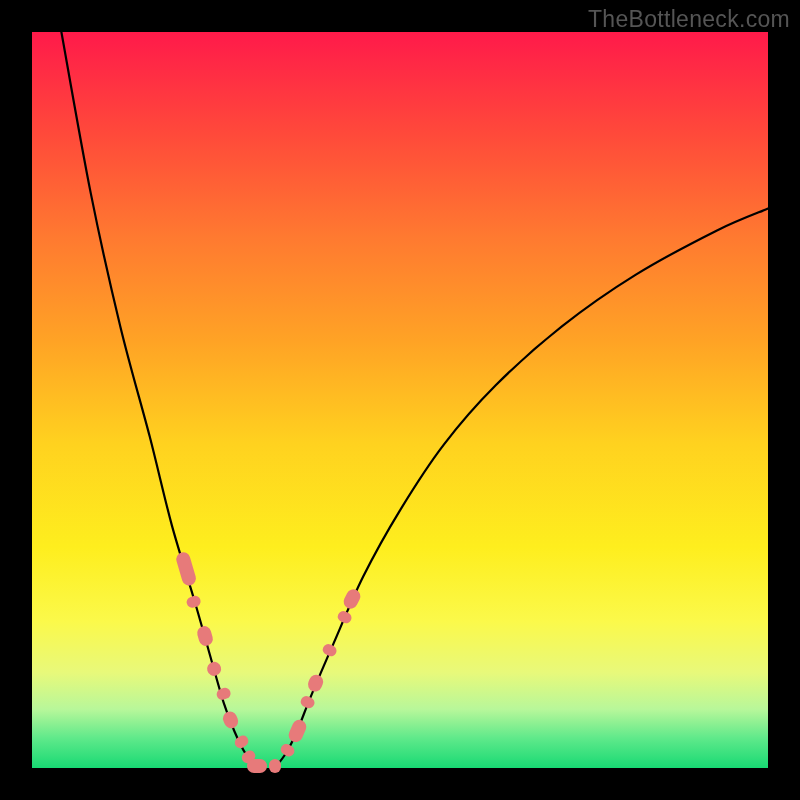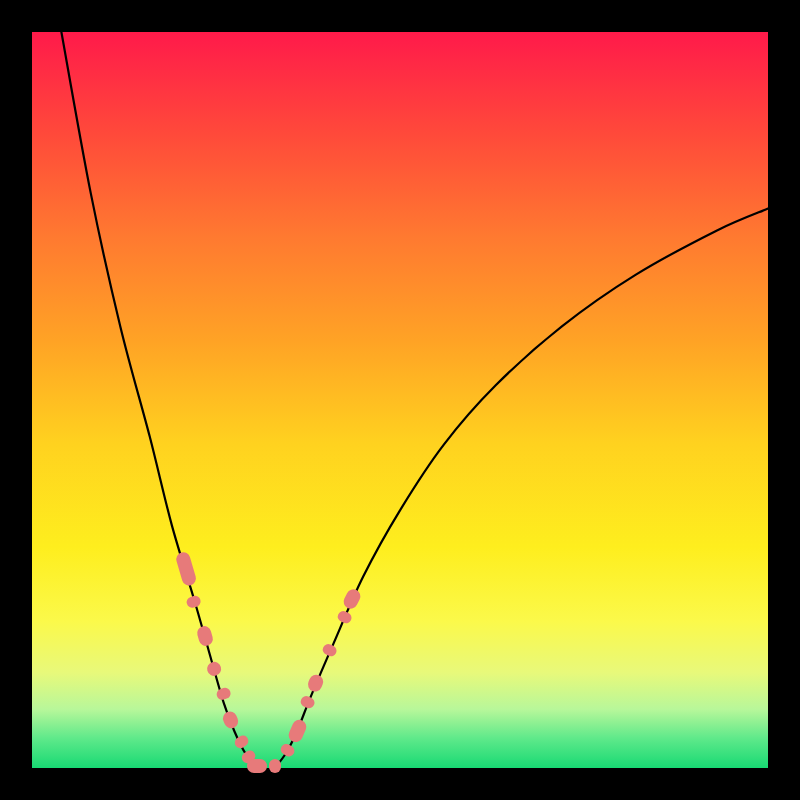--- a/index.html
+++ b/index.html
@@ -61,20 +61,21 @@
     position: absolute;
     background: #e77a7a;
     border-radius: 10px;
   }
 </style>
 </head>
 <body>
 
 <div class="frame">
 
+  <div class="watermark">TheBottleneck.com</div>
 
   <div class="plot-area">
 
     <svg class="curve" viewBox="0 0 736 736" preserveAspectRatio="none">
       <path id="left-curve-path" fill="none" stroke="#000" stroke-width="2.2" stroke-linecap="round" stroke-linejoin="round" d="M29.4 0.0 C34.3 27.0 49.1 112.9 58.9 161.9 C68.7 211.0 78.5 253.9 88.3 294.4 C98.1 334.9 109.2 371.7 117.8 404.8 C126.3 437.9 132.5 466.1 139.8 493.1 C147.2 520.1 155.8 545.9 161.9 566.7 C168.1 587.6 171.7 601.1 176.6 618.2 C181.5 635.4 187.1 656.3 191.4 669.8 C195.7 683.3 198.7 690.6 202.4 699.2 C206.1 707.8 209.8 715.8 213.4 721.3 C217.1 726.8 222.0 729.9 224.5 732.3 C226.9 734.8 227.5 735.4 228.2 736.0 "></path>
       <path id="right-curve-path" fill="none" stroke="#000" stroke-width="2.2" stroke-linecap="round" stroke-linejoin="round" d="M242.9 736.0 C244.7 733.5 250.2 727.4 253.9 721.3 C257.6 715.1 260.7 709.0 265.0 699.2 C269.3 689.4 273.5 677.1 279.7 662.4 C285.8 647.7 293.2 630.5 301.8 610.9 C310.3 591.3 320.2 566.7 331.2 544.6 C342.2 522.6 354.5 500.5 368.0 478.4 C381.5 456.3 396.2 433.0 412.2 412.2 C428.1 391.3 444.1 372.9 463.7 353.3 C483.3 333.7 506.6 312.8 529.9 294.4 C553.2 276.0 577.8 258.8 603.5 242.9 C629.3 226.9 662.4 209.8 684.5 198.7 C706.6 187.7 727.4 180.3 736.0 176.6 "></path>
     </svg>
 
     <div id="marker-layer" style="position:absolute;top:0;left:0;width:736px;height:736px;">
         <div class="marker" style="width: 34.3px; height: 14px; left: 137.4px; top: 530.3px; transform: rotate(73.6deg); transform-origin: 50% 50%;"></div>

